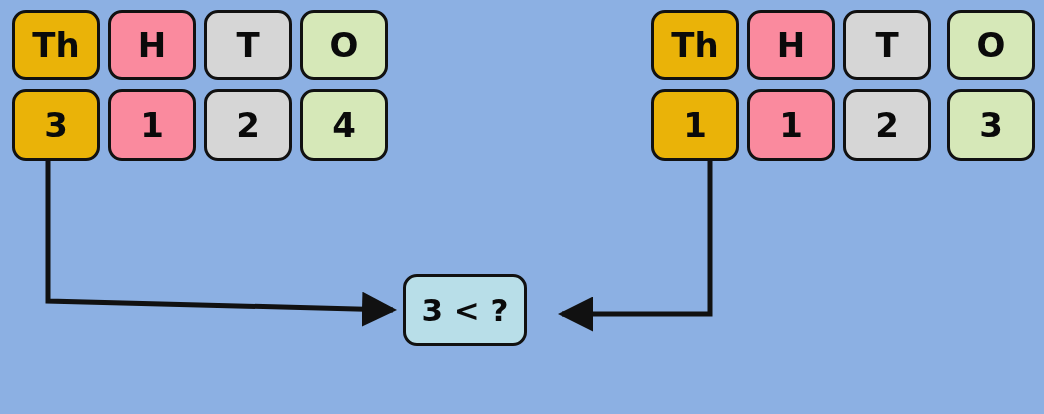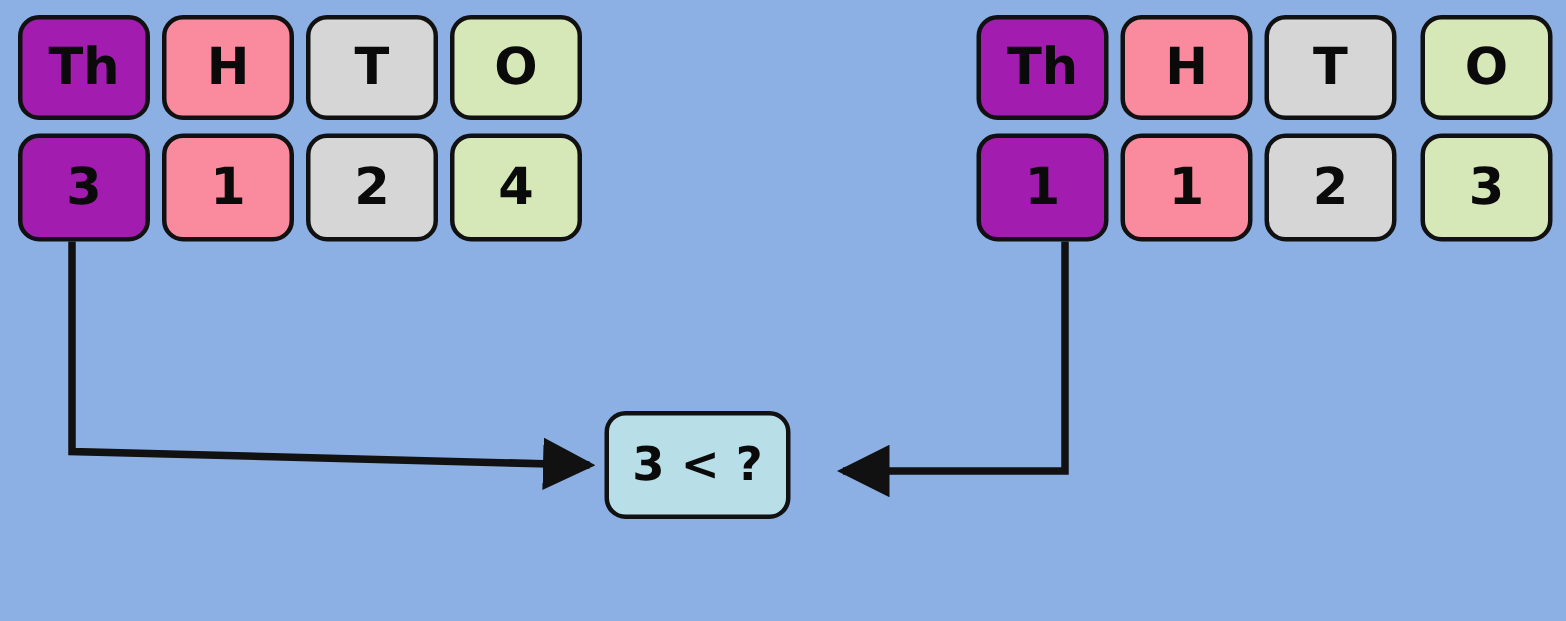--- a/index.html
+++ b/index.html
@@ -28,21 +28,21 @@
     display: flex;
     align-items: center;
     justify-content: center;
     font-weight: bold;
     font-size: 34px;
     color: #0a0a0a;
     line-height: 1;
     letter-spacing: 0px;
     user-select: none;
   }
-  .fill-blue  { background: #a21caf; }
+  .fill-blue  { background: #eab308; }
   .fill-pink  { background: #fa8a9e; }
   .fill-gray  { background: #d6d6d6; }
   .fill-green { background: #d6e8b8; }
   .fill-cyan  { background: #b8dee8; }
 
   .compare-box {
     position: absolute;
     box-sizing: border-box;
     border: 3px solid #111111;
     border-radius: 14px;

